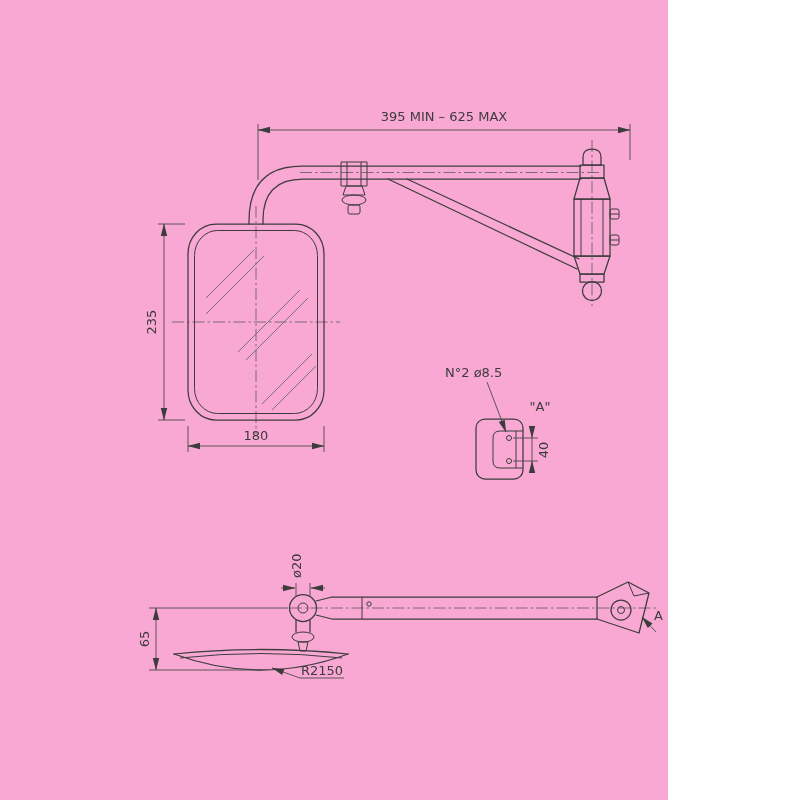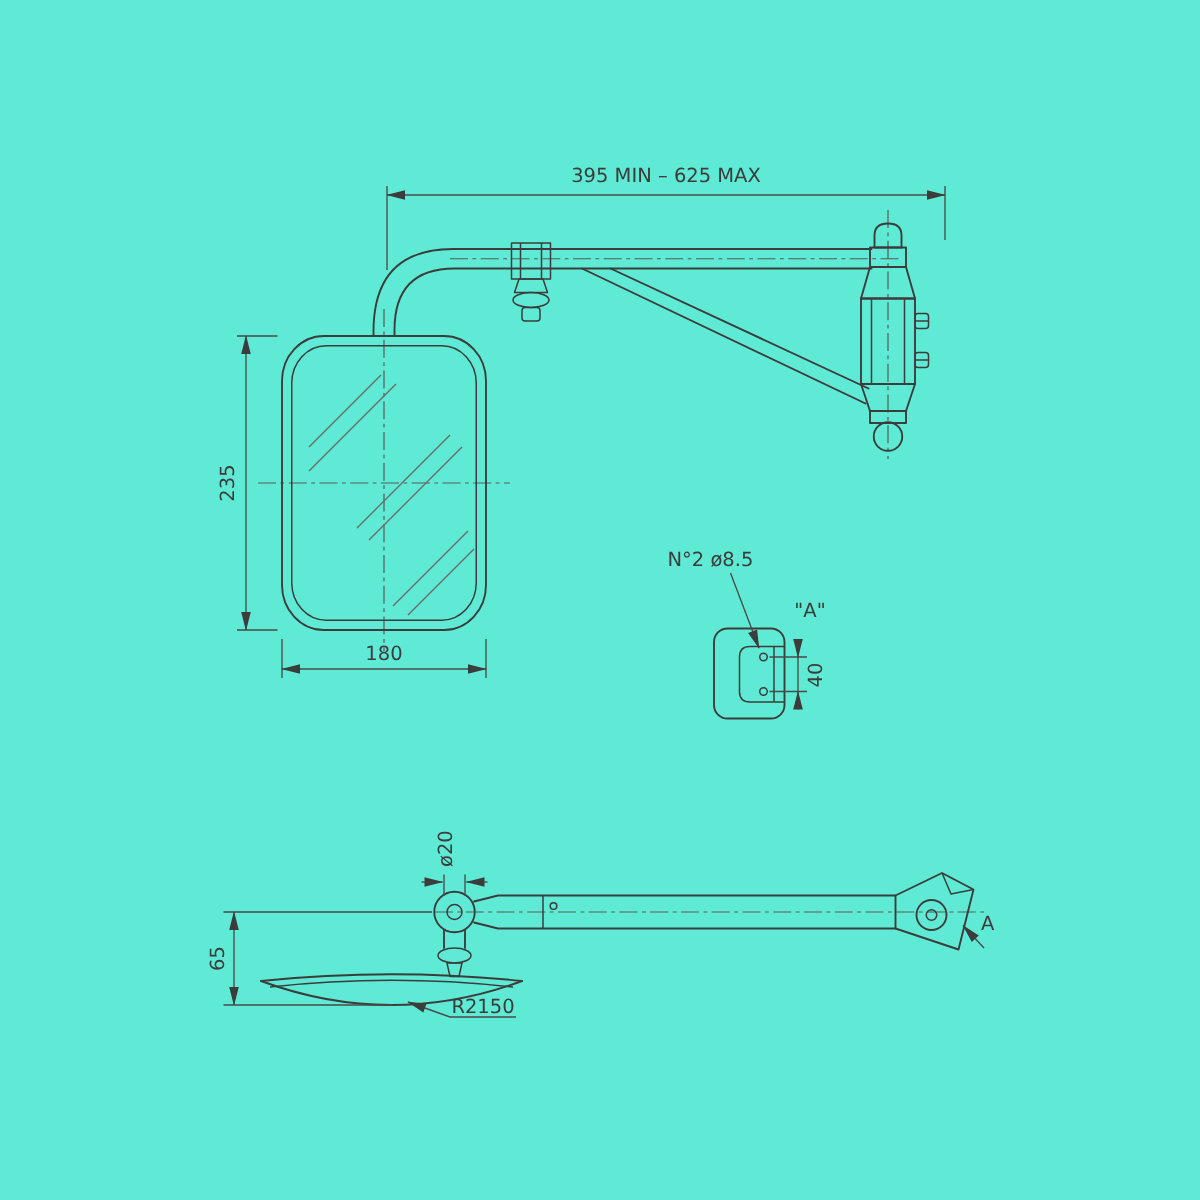--- a/index.html
+++ b/index.html
@@ -1,16 +1,16 @@
 <!DOCTYPE html>
 <html><head>
 <meta charset="utf-8">
 <style>
   html,body{margin:0;padding:0;background:#ffffff;}
-  .page{width:800px;height:800px;background:#5eead4;position:relative;overflow:hidden;}
+  .page{width:668px;height:800px;background:#f9a8d4;position:relative;overflow:hidden;}
   svg{display:block;}
   svg text{font-family:"DejaVu Sans","Liberation Sans",sans-serif;font-size:13px;fill:#3c3c3c;}
   .outline{stroke:#3c3c3c;stroke-width:1.25;fill:none;stroke-linejoin:round;stroke-linecap:round;}
   .thin{stroke:#3c3c3c;stroke-width:1;fill:none;stroke-linejoin:round;}
   .dim{stroke:#4a4a4a;stroke-width:0.9;fill:none;}
   .cl{stroke:#5a5a5a;stroke-width:0.8;fill:none;stroke-dasharray:12 3 2.5 3;}
   .glint{stroke:#6a6a6a;stroke-width:0.9;fill:none;}
 </style>
 </head>
 <body>

